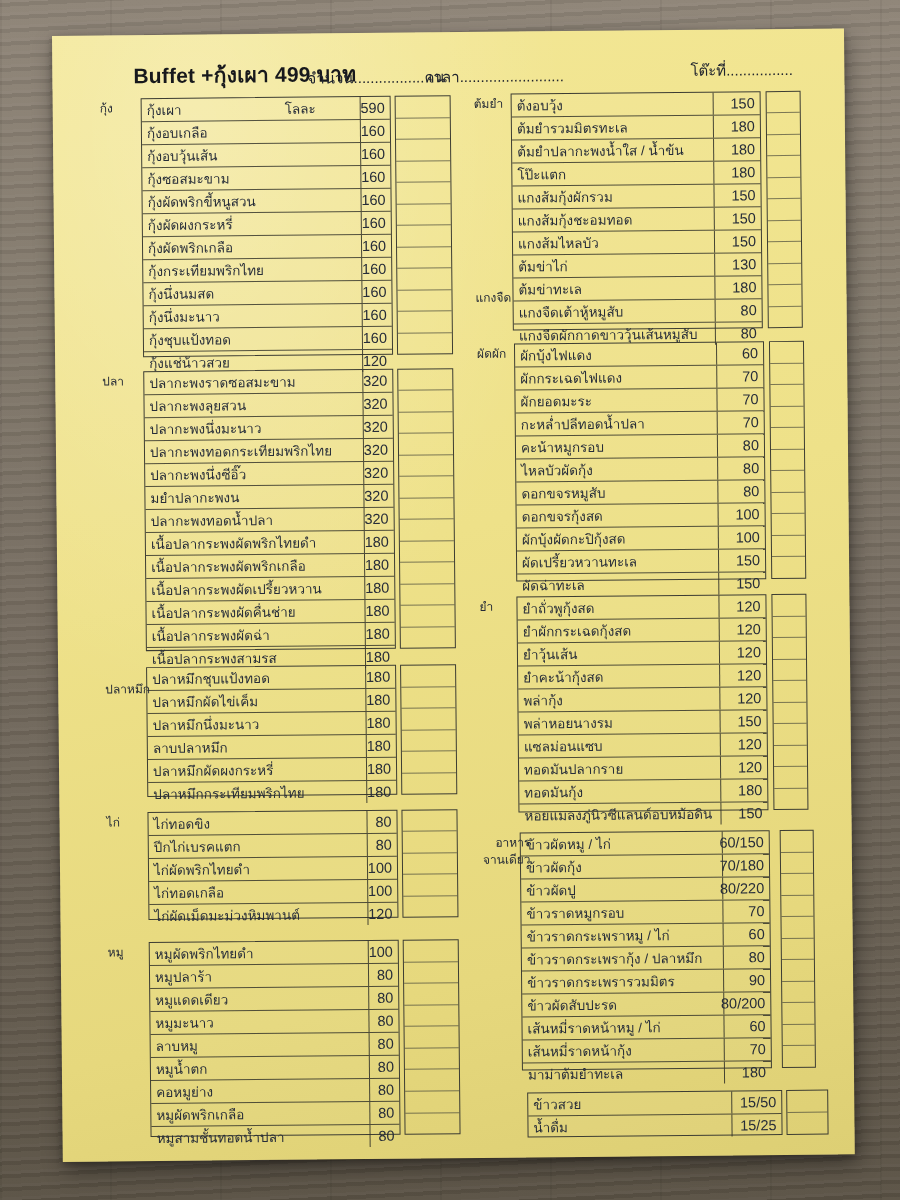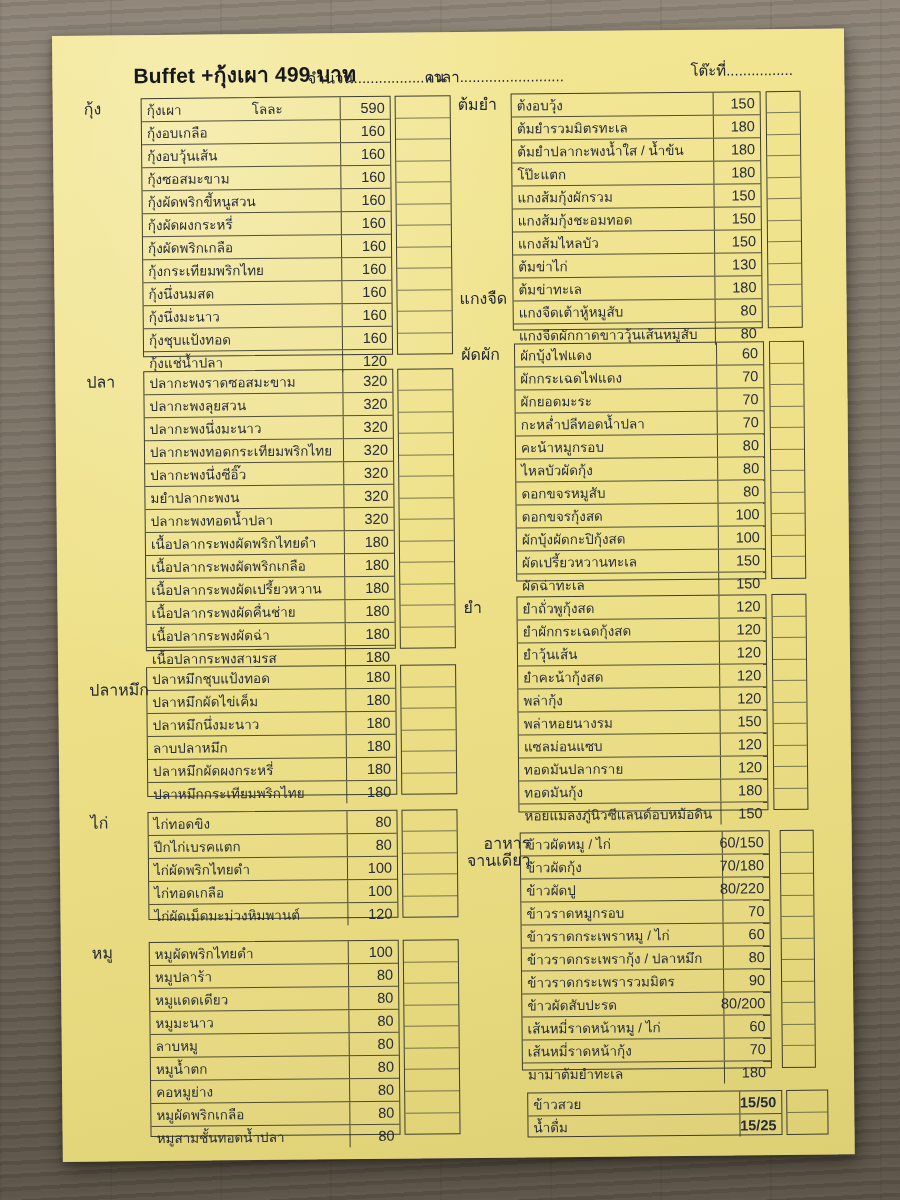--- a/index.html
+++ b/index.html
@@ -42,26 +42,26 @@
   .boxes{position:absolute;top:0;height:100%;display:flex;flex-direction:column;
         border:1.6px solid #3d3d33;box-sizing:border-box;}
   .L .main{width:250px;} .L .boxes{left:254px;width:56px;}
   .R .main{width:250px;} .R .boxes{left:255px;width:35px;}
   .t8 .boxes{left:260px;width:34px;}
   .t9 .main{width:255px;} .t9 .boxes{left:259px;width:42px;}
   .row{flex:1;display:flex;align-items:stretch;border-bottom:1px solid rgba(52,52,42,.85);}
   .row:last-child{border-bottom:none;}
   .cell{display:flex;align-items:center;box-sizing:border-box;}
   .cell.name{flex:1;padding-left:5px;overflow:hidden;white-space:nowrap;font-size:13.5px;}
-  .note{margin-left:auto;margin-right:57px;font-size:13.5px;}
+  .note{margin-left:auto;margin-right:44px;font-size:13.5px;}
   .cell.price{justify-content:flex-end;padding-right:5px;font-size:14.5px;border-left:1.2px solid rgba(52,52,42,.9);}
-  .L .cell.price{width:50px;} .R .cell.price{width:47px;} .t9 .cell.price{width:42px;font-weight:bold;}
+  .L .cell.price{width:30px;} .R .cell.price{width:47px;} .t9 .cell.price{width:50px;}
   .bcell{flex:1;border-bottom:1px solid rgba(72,72,58,.7);}
   .bcell:last-child{border-bottom:none;}
-  .sec-label{position:absolute;font-size:16px;line-height:17px;white-space:nowrap;color:#232936;}
+  .sec-label{position:absolute;font-size:12px;line-height:17px;white-space:nowrap;color:#232936;margin-left:16px;}
   .L .sec-label{left:-57px;} .R .sec-label{left:-53px;}
 </style>
 </head>
 <body>
 
 <div class="paper">
   <div class="hdr">
     <span class="title">Buffet +กุ้งเผา 499 บาท</span>
     <span class="hf hf1">จำนวน.................คน</span>
     <span class="hf hf2">เวลา.........................</span>
@@ -132,21 +132,21 @@
           <div class="cell price">160</div>
         </div>
         <div class="row">
           <div class="cell name">
             <span class="nm">กุ้งชุบแป้งทอด</span>
           </div>
           <div class="cell price">160</div>
         </div>
         <div class="row">
           <div class="cell name">
-            <span class="nm">กุ้งแช่น้ำปลา</span>
+            <span class="nm">กุ้งแช่น้าวสวย</span>
           </div>
           <div class="cell price">120</div>
         </div>
       </div>
     <div class="boxes">
         <div class="bcell"></div>
         <div class="bcell"></div>
         <div class="bcell"></div>
         <div class="bcell"></div>
         <div class="bcell"></div>

